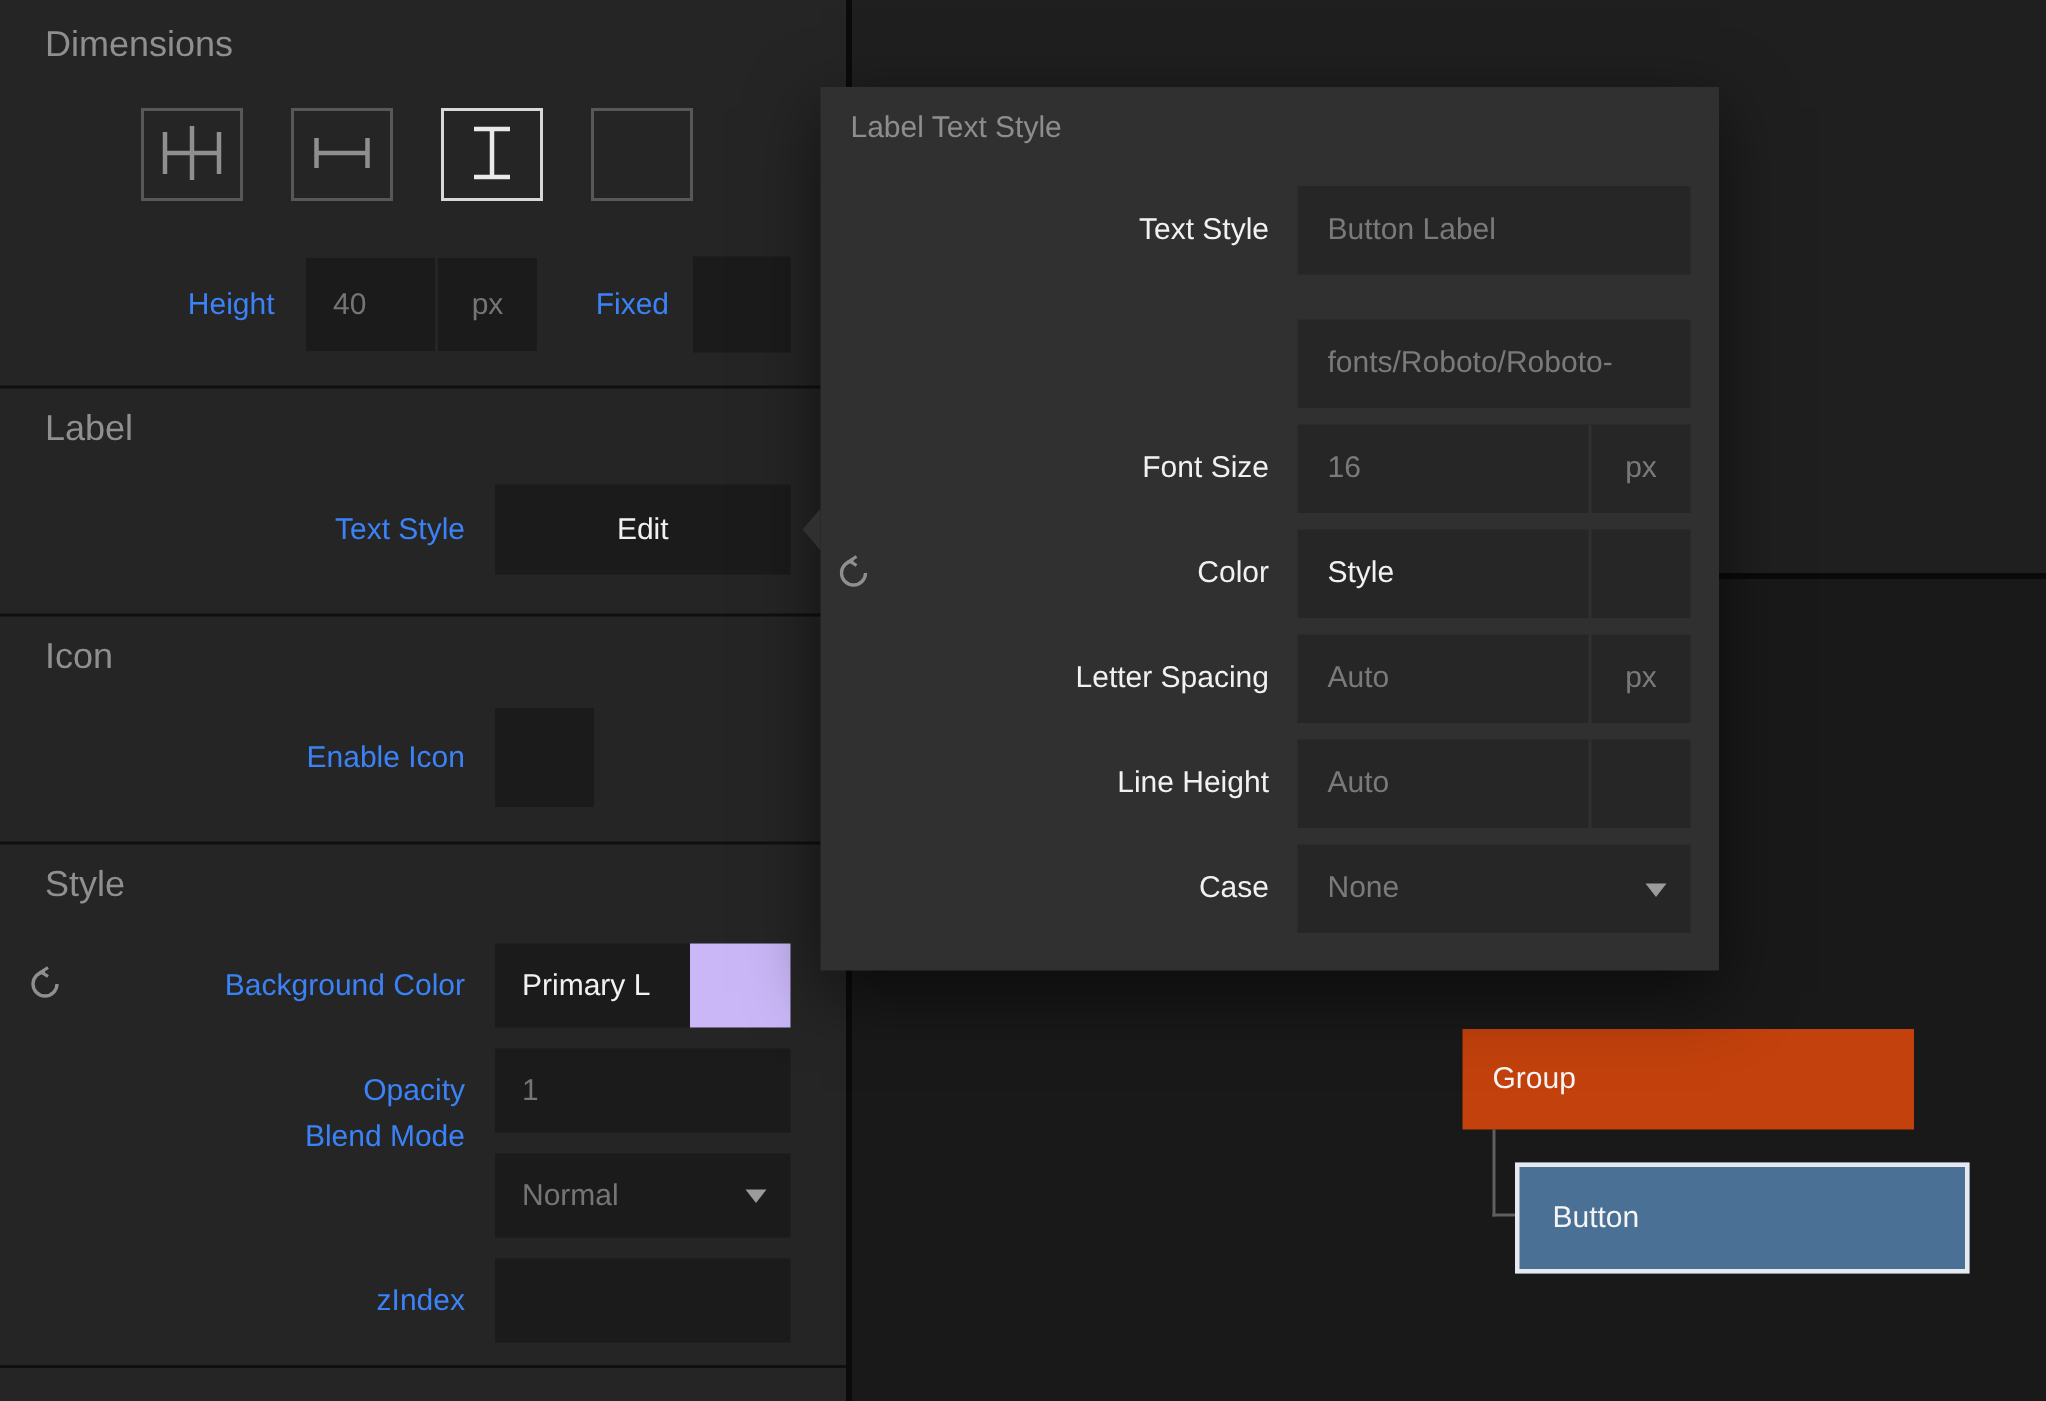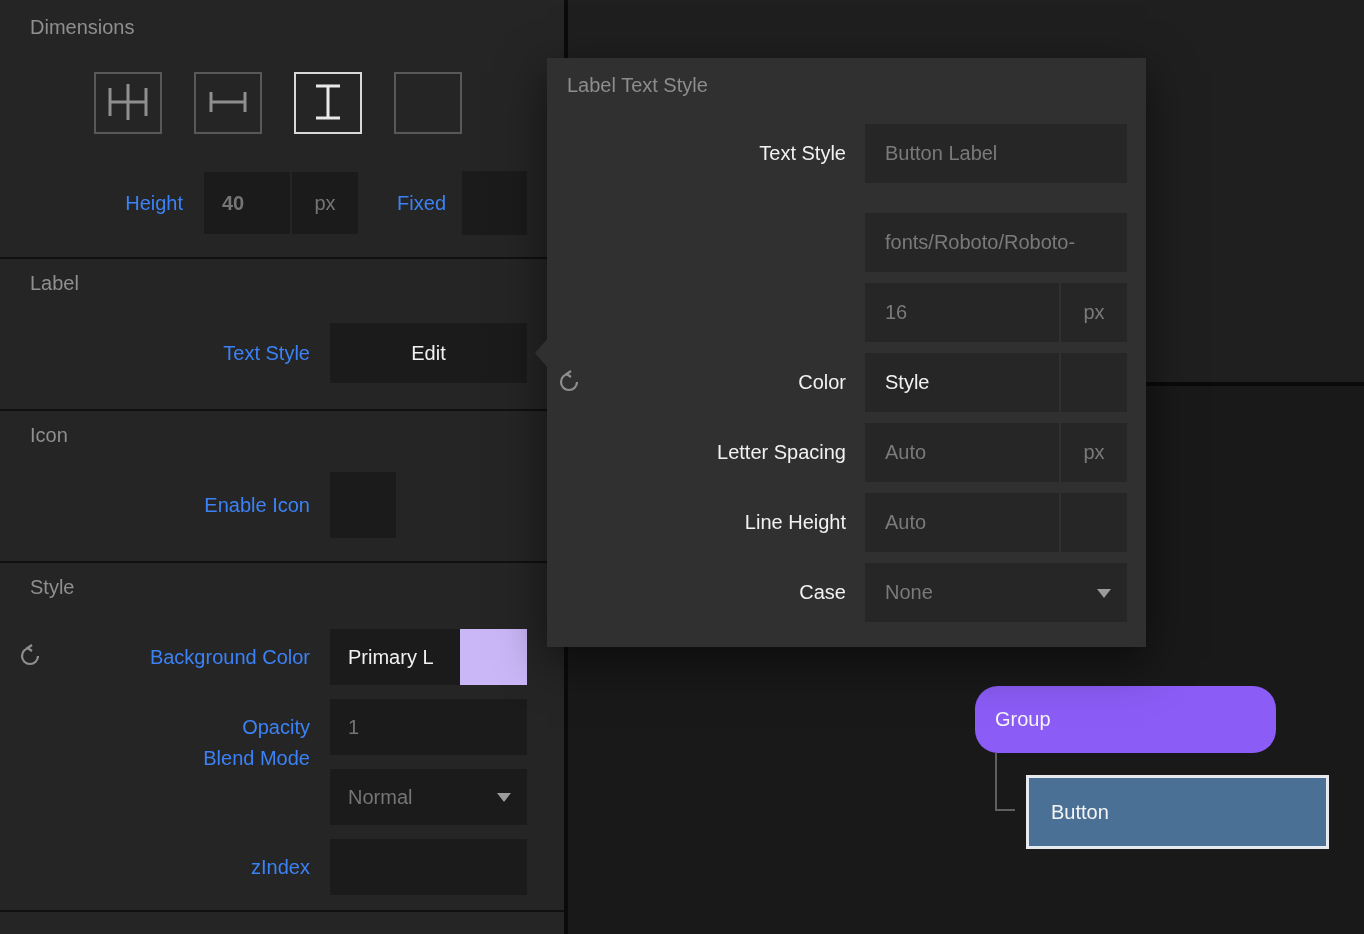--- a/index.html
+++ b/index.html
@@ -5,28 +5,28 @@
   html,body{margin:0;padding:0;}
   body{
     width:1364px;height:934px;overflow:hidden;position:relative;
     background:#191919;
     font-family:"Liberation Sans","DejaVu Sans",sans-serif;
     -webkit-font-smoothing:antialiased;
   }
   
   .panel{position:absolute;left:0;top:0;width:564px;height:934px;background:#252525;border-right:4px solid #0b0b0b;z-index:1;}
   .divider{position:absolute;left:0;width:564px;height:2px;background:#101010;}
-  .sec-title{position:absolute;left:30px;font-size:20px;color:#8f8f8f;}
+  .sec-title{position:absolute;left:30px;font-size:24px;color:#8f8f8f;}
   .mode-btn{position:absolute;top:72px;width:68px;height:62px;box-sizing:border-box;border:2px solid #585858;background:transparent;display:flex;align-items:center;justify-content:center;padding:0;cursor:pointer;}
   .mode-btn.selected{border-color:#d8d8d8;}
   .lbl{position:absolute;color:#3b82f6;font-size:20px;}
   .right{text-align:right;}
   .inbox{position:absolute;background:#1b1b1b;box-sizing:border-box;font-size:20px;color:#757575;}
   .h-label{left:20px;top:172px;width:163px;height:62px;line-height:62px;}
-  .h-input{left:204px;top:172px;width:86px;height:62px;line-height:62px;padding-left:18px;font-weight:bold;}
+  .h-input{left:204px;top:172px;width:86px;height:62px;line-height:62px;padding-left:18px;}
   .h-unit{left:292px;top:172px;width:66px;height:62px;line-height:62px;text-align:center;}
   .fixed-label{left:362px;top:172px;width:84px;height:62px;line-height:62px;text-align:right;}
   .checkbox{position:absolute;background:#1b1b1b;cursor:pointer;}
   .fixed-check{left:462px;top:171px;width:65px;height:64px;}
   .ts-label{left:20px;top:323px;width:290px;height:60px;line-height:60px;}
   .edit-btn{position:absolute;left:330px;top:323px;width:197px;height:60px;background:#1b1b1b;border:none;color:#f1f1f1;font-size:20px;font-family:inherit;cursor:pointer;}
   .ei-label{left:20px;top:472px;width:290px;height:66px;line-height:66px;}
   .ei-check{left:330px;top:472px;width:66px;height:66px;}
   .s-label{width:290px;left:20px;height:56px;line-height:56px;}
   .ctl{position:absolute;left:330px;width:197px;height:56px;background:#1b1b1b;box-sizing:border-box;font-size:20px;}
@@ -48,21 +48,21 @@
   .pop-input .val.set{color:#f1f1f1;}
   .pop-input .unit{width:68px;border-left:2px solid #303030;box-sizing:border-box;display:flex;align-items:center;justify-content:center;color:#7a7a7a;}
   .pop-input.select{cursor:pointer;position:absolute;justify-content:flex-end;}
   .pop-input .chevron{top:26px;}
   .r0{top:66px}.r1{top:155px}.r2{top:225px}.r3{top:295px}.r4{top:365px}.r5{top:435px}.r6{top:505px}
   
   .canvas{position:absolute;left:568px;top:0;right:0;bottom:0;background:#191919;}
   .frame{position:absolute;left:0;top:0;right:0;height:382px;background:#1f1f1f;border-bottom:4px solid #0a0a0a;}
   .node{position:absolute;box-sizing:border-box;color:#f5f5f5;font-size:20px;cursor:pointer;}
   .node-group{left:407px;top:686px;width:301px;height:67px;line-height:67px;padding-left:20px;}
-  .node-button{left:458px;top:775px;width:303px;height:74px;line-height:68px;padding-left:22px;border:3px solid #e6e9ed;}
+  .node-button{left:442px;top:775px;width:303px;height:74px;line-height:68px;padding-left:22px;border:3px solid #e6e9ed;}
   .connector-v{position:absolute;left:427px;top:753px;width:2px;height:58px;background:#5f5f5f;}
   .connector-h{position:absolute;left:427px;top:809px;width:20px;height:2px;background:#5f5f5f;}
 </style>
 </head>
 <body>
 
 <aside class="panel">
 
   <div class="sec-title" style="top:16px">Dimensions</div>
 
@@ -149,21 +149,21 @@
   <div class="lbl right s-label" style="top:839px">zIndex</div>
   <div class="ctl" style="top:839px">
     <span class="val"></span>
   </div>
 
   <div class="divider" style="top:910px"></div>
 </aside>
 
 <div class="canvas">
   <div class="frame"></div>
-  <div class="node node-group" style="background: #8b5cf6; border-radius: 23px;">Group</div>
+  <div class="node node-group" style="background: #c2410c;">Group</div>
   <div class="connector-v"></div>
   <div class="connector-h"></div>
   <div class="node node-button" style="background: rgb(75, 112, 149);">Button</div>
 </div>
 
 <div class="popover">
   <div class="pop-caret"></div>
   <div class="pop-title">Label Text Style</div>
 
   <button class="reset-btn pop-reset">
@@ -177,20 +177,21 @@
 
   <div class="pop-label r0">Text Style</div>
   <div class="pop-input r0">
     <span class="val">Button Label</span>
   </div>
 
   <div class="pop-input r1">
     <span class="val">fonts/Roboto/Roboto-</span>
   </div>
 
+  <div class="pop-label r2">Font Size</div>
   <div class="pop-input r2">
     <span class="val">16</span>
     <span class="unit">px</span>
   </div>
 
   <div class="pop-label r3">Color</div>
   <div class="pop-input r3">
     <span class="val set">Style</span>
     <span class="unit"></span>
   </div>

